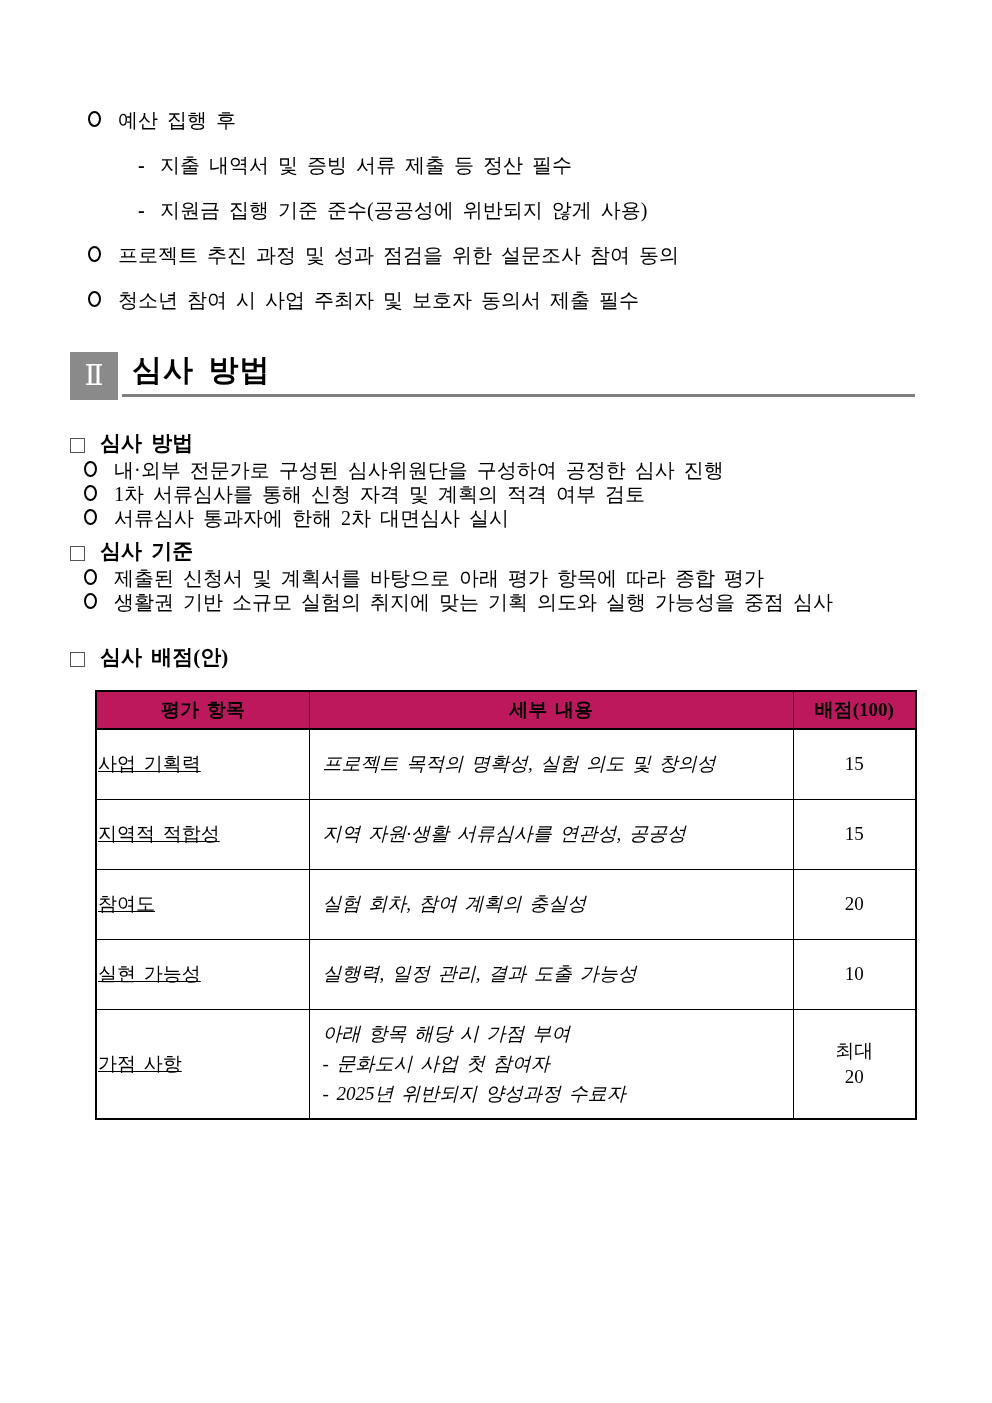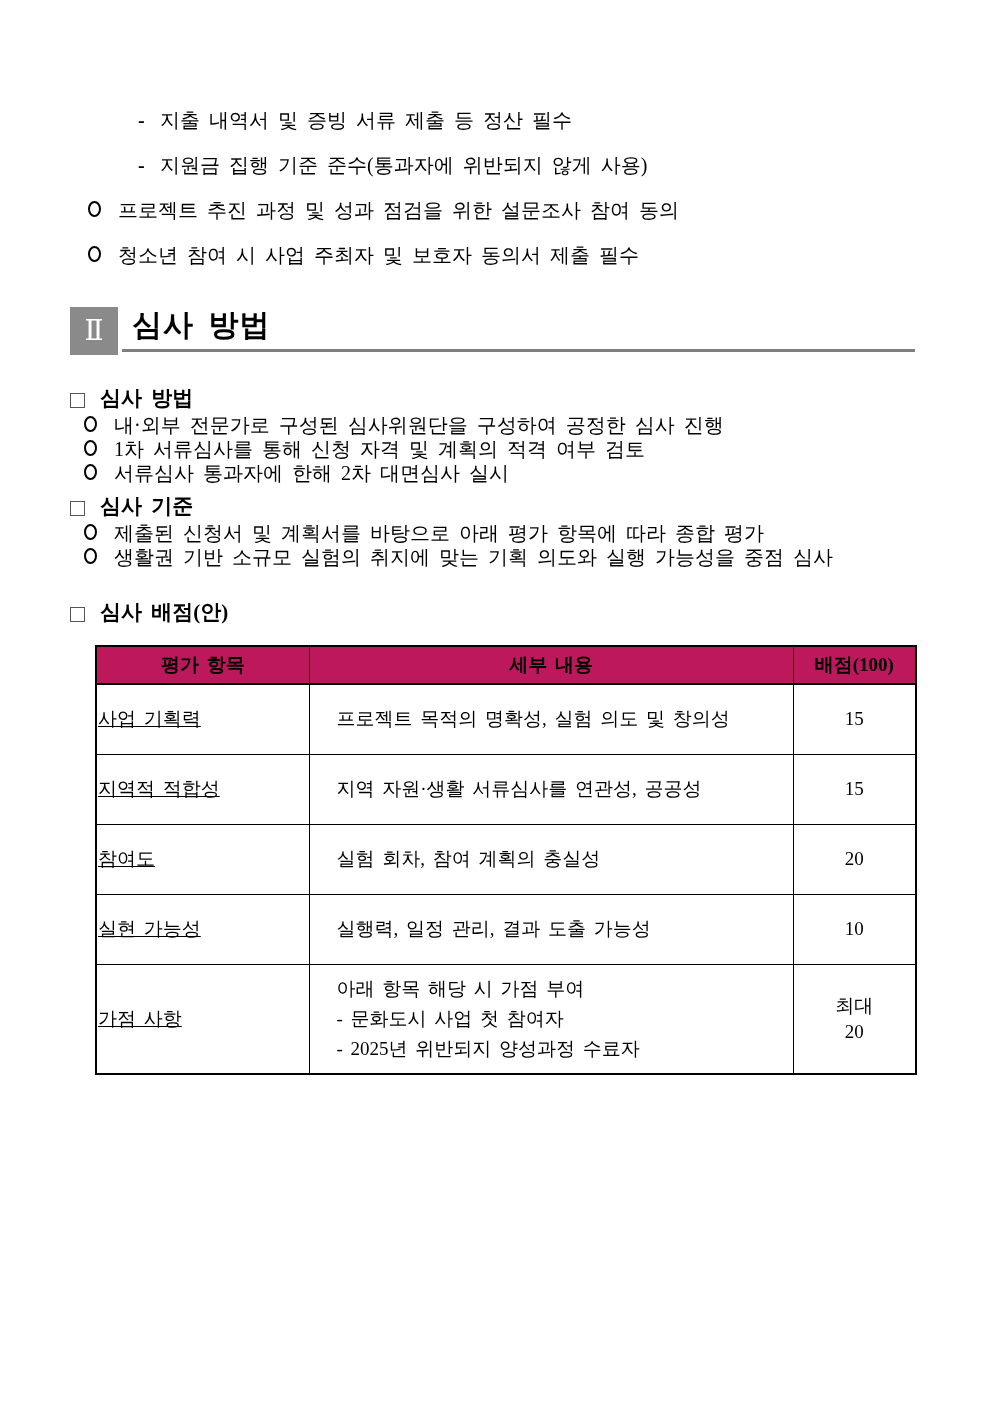--- a/index.html
+++ b/index.html
@@ -56,39 +56,45 @@
   .score-table thead th {
     height: 38px; background: #be185d; font-weight: bold;
     text-align: center; border-bottom: 2px solid #000; word-spacing: 3px;
   }
   .score-table thead th:first-child, .score-table tbody td:first-child { border-left: 2px solid #000; }
   .score-table thead th:last-child,  .score-table tbody td:last-child  { border-right: 2px solid #000; }
   .score-table tbody tr:last-child td { border-bottom: 2px solid #000; }
   .score-table tbody tr { height: 70px; }
   .score-table tbody tr.tall { height: 110px; }
   .td-item  { word-spacing: 3px; text-decoration: underline; }
-  .td-detail { text-align: left; padding-left: 27px; padding-right: 8px; word-spacing: 3px; }
+  .td-detail { text-align: left; padding-left: 13px; padding-right: 8px; word-spacing: 3px; font-style: italic; }
   .td-detail .detail-line { line-height: 30px; }
   .td-score { text-align: center; }
   .td-score .score-line { line-height: 26px; }
 </style>
 </head>
 <body>
 
 <div class="page">
 
   <div class="intro">
 
+    <div class="b-row">
+      <span class="marker-cell">
+          <span class="circle-marker"></span>
+        </span>
+      <span>예산 집행 후</span>
+    </div>
     <div class="b-row sub-row">
       <span class="dash-cell">-</span>
       <span>지출 내역서 및 증빙 서류 제출 등 정산 필수</span>
     </div>
     <div class="b-row sub-row">
       <span class="dash-cell">-</span>
-      <span>지원금 집행 기준 준수(통과자에 위반되지 않게 사용)</span>
+      <span>지원금 집행 기준 준수(공공성에 위반되지 않게 사용)</span>
     </div>
 
     <div class="b-row">
       <span class="marker-cell">
           <span class="circle-marker"></span>
         </span>
       <span>프로젝트 추진 과정 및 성과 점검을 위한 설문조사 참여 동의</span>
     </div>
 
 

